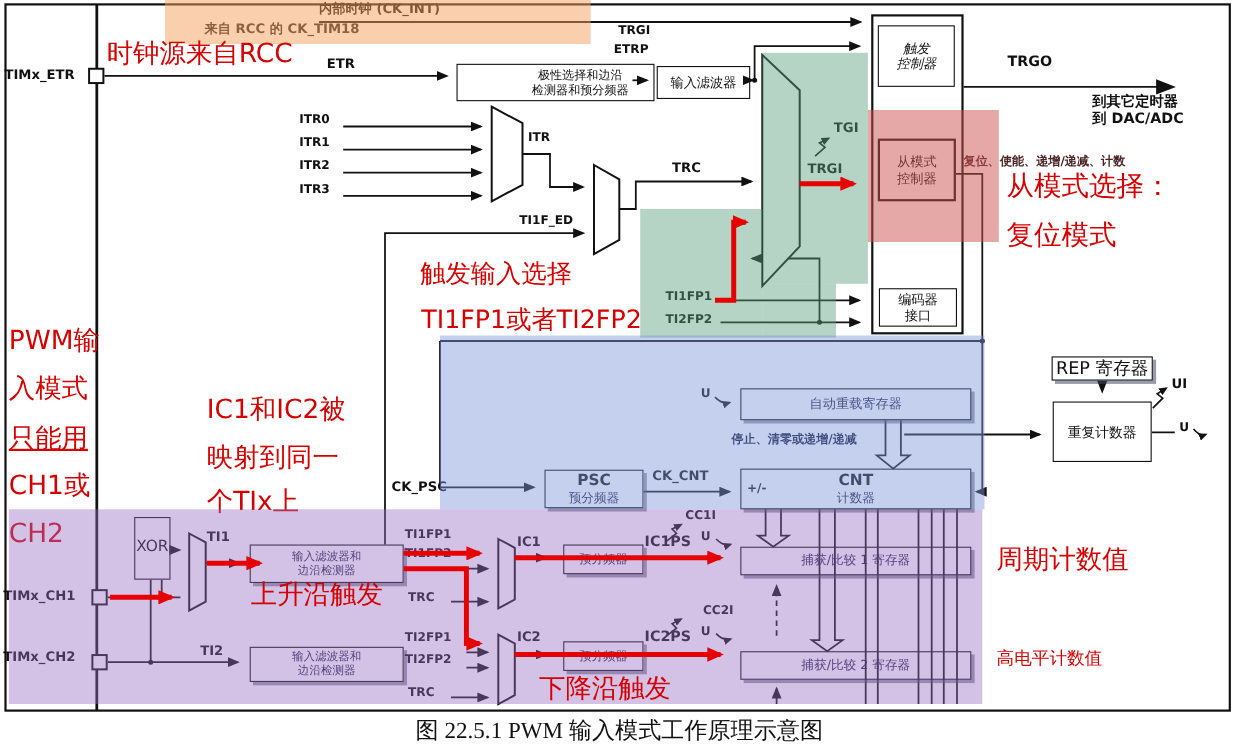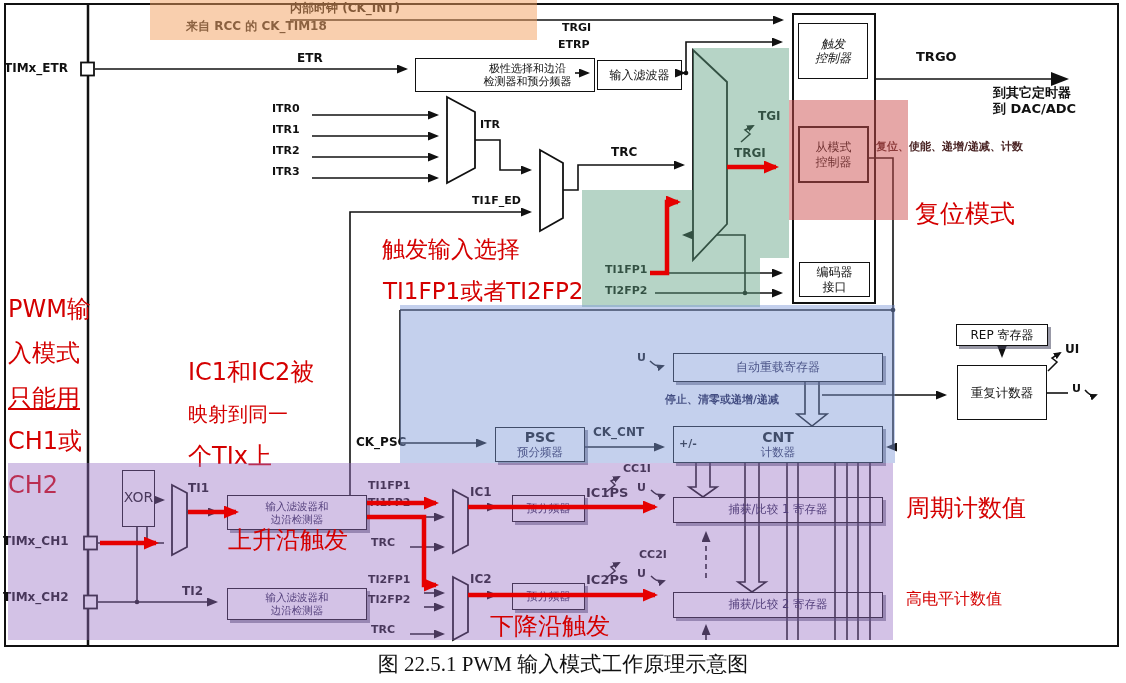--- a/index.html
+++ b/index.html
@@ -152,21 +152,21 @@
     <span>控制器</span>
   </div>
   <div class="box" style="left:798px;top:126px;width:71px;height:57px;font-size:12px;border-width:2px;">
     <span>从模式</span>
     <span>控制器</span>
   </div>
   <div class="box" style="left:799px;top:262px;width:71px;height:35px;font-size:12px;">
     <span>编码器</span>
     <span>接口</span>
   </div>
-  <div class="box shadow" style="left:956px;top:324px;width:92px;height:22px;font-size:12px;background:#fff;">
+  <div class="box shadow" style="left:956px;top:324px;width:92px;height:22px;font-size:16px;background:#fff;">
     <span>REP 寄存器</span>
   </div>
   <div class="box" style="left:957px;top:365px;width:90px;height:55px;font-size:12.5px;background:#fff;">
     <span>重复计数器</span>
   </div>
   <div class="box shadow navy" style="left:673px;top:353px;width:210px;height:29px;font-size:12px;">
     <span>自动重载寄存器</span>
   </div>
   <div class="box shadow" style="left:495px;top:427px;width:90px;height:35px;">
     <span style="font-size:14px;font-weight:bold;">PSC</span>
@@ -246,21 +246,21 @@
   <div class="lbl s12" style="left:3px;top:591px;">TIMx_CH2</div>
   <div class="lbl s12" style="left:1065px;top:343px;">UI</div>
   <div class="lbl s11" style="left:1072px;top:383px;">U</div>
 
   <div class="red" style="left:8px;top:297px;font-size:24px;">PWM输</div>
   <div class="red" style="left:8px;top:341px;font-size:24px;">入模式</div>
   <div class="red" style="left:8px;top:386px;font-size:24px;text-decoration:underline;">只能用</div>
   <div class="red" style="left:8px;top:429px;font-size:24px;">CH1或</div>
   <div class="red" style="left:8px;top:473px;font-size:24px;">CH2</div>
   <div class="red" style="left:188px;top:360px;font-size:24px;">IC1和IC2被</div>
-  <div class="red" style="left:188px;top:404px;font-size:20px;">映射到同一</div>
+  <div class="red" style="left:188px;top:404px;font-size:24px;">映射到同一</div>
   <div class="red" style="left:188px;top:444px;font-size:24px;">个TIx上</div>
 
   <div class="hl" style="left:150px;top:0;width:387px;height:40px;background:rgba(243,160,93,0.5);"></div>
   <div class="hl" style="left:693px;top:48px;width:96px;height:210px;background:rgba(94,160,128,0.45);"></div>
   <div class="hl" style="left:582px;top:190px;width:111px;height:117px;background:rgba(94,160,128,0.45);"></div>
   <div class="hl" style="left:693px;top:258px;width:67px;height:49px;background:rgba(94,160,128,0.45);"></div>
   <div class="hl" style="left:789px;top:100px;width:119px;height:120px;background:rgba(205,80,80,0.5);"></div>
   <div class="hl" style="left:400px;top:305px;width:495px;height:158px;background:rgba(125,150,215,0.45);"></div>
   <div class="hl" style="left:8px;top:463px;width:885px;height:177px;background:rgba(150,110,195,0.42);"></div>
 
@@ -274,22 +274,24 @@
       <line x1="100" y1="543" x2="156" y2="543" marker-end="url(#ahr2)"></line>
       <line x1="188" y1="512" x2="236" y2="512" marker-end="url(#ahr2)"></line>
       <line x1="367" y1="503" x2="436" y2="503" marker-end="url(#ahr2)"></line>
       <polyline points="367,517 424,517 424,585 436,585" marker-end="url(#ahr2)"></polyline>
       <line x1="468" y1="507" x2="655" y2="507" marker-end="url(#ahr2)"></line>
       <line x1="468" y1="595" x2="655" y2="595" marker-end="url(#ahr2)"></line>
       <line x1="727" y1="167" x2="776" y2="167" marker-end="url(#ahr2)"></line>
       <polyline points="650,273 667,273 667,202 678,202" marker-end="url(#ahr2)"></polyline>
     </g>
   </svg>
+  <div class="red" style="left:97px;top:36px;font-size:24px;">时钟源来自RCC</div>
   <div class="red" style="left:382px;top:238px;font-size:23px;">触发输入选择</div>
   <div class="red" style="left:383px;top:280px;font-size:23px;">TI1FP1或者TI2FP2</div>
+  <div class="red" style="left:915px;top:156px;font-size:25px;">从模式选择：</div>
   <div class="red" style="left:915px;top:201px;font-size:25px;">复位模式</div>
   <div class="red" style="left:228px;top:528px;font-size:24px;">上升沿触发</div>
   <div class="red" style="left:490px;top:614px;font-size:24px;">下降沿触发</div>
   <div class="red" style="left:906px;top:496px;font-size:24px;">周期计数值</div>
   <div class="red" style="left:906px;top:591px;font-size:16px;">高电平计数值</div>
 
   <div class="cap">图 22.5.1 PWM 输入模式工作原理示意图</div>
 </div>
 
 </body></html>

